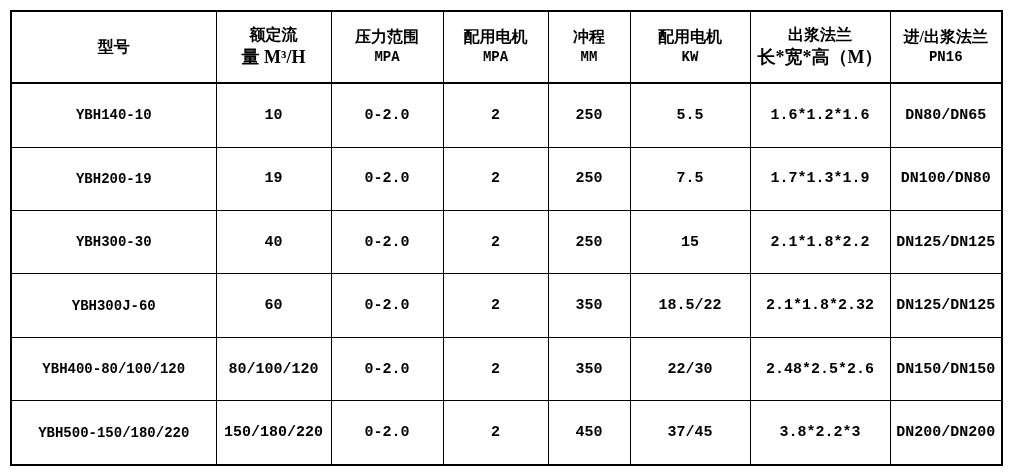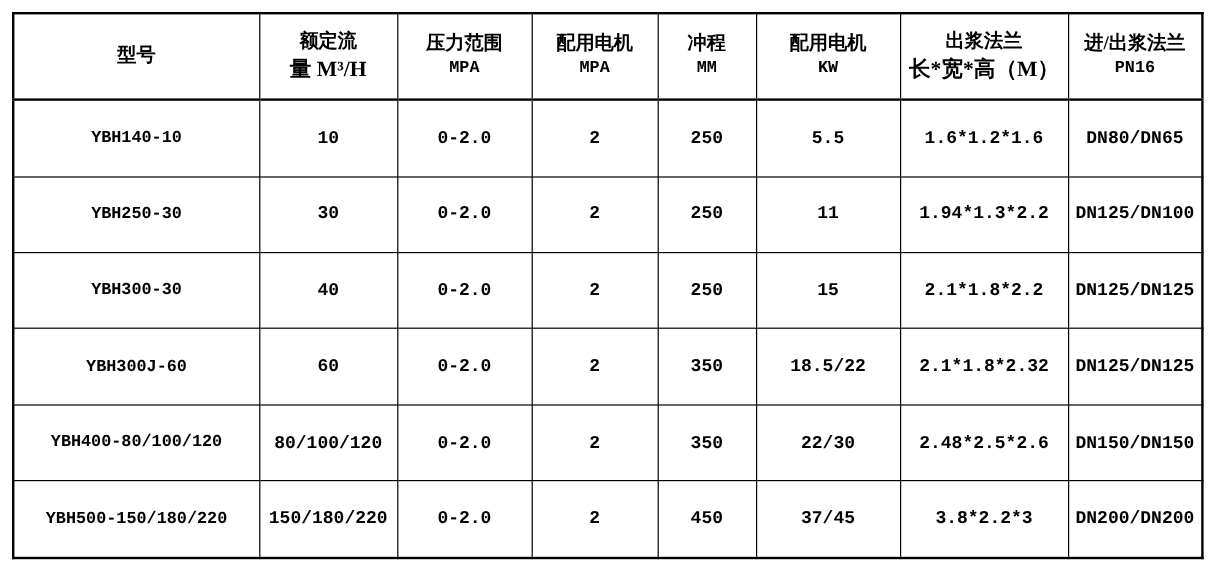--- a/index.html
+++ b/index.html
@@ -135,28 +135,28 @@
         <td class="model">YBH140-10</td>
         <td>10</td>
         <td>0-2.0</td>
         <td>2</td>
         <td>250</td>
         <td>5.5</td>
         <td>1.6*1.2*1.6</td>
         <td>DN80/DN65</td>
       </tr>
       <tr>
-        <td class="model">YBH250-30</td>
-        <td>30</td>
+        <td class="model">YBH200-19</td>
+        <td>19</td>
         <td>0-2.0</td>
         <td>2</td>
         <td>250</td>
-        <td>11</td>
-        <td>1.94*1.3*2.2</td>
-        <td>DN125/DN100</td>
+        <td>7.5</td>
+        <td>1.7*1.3*1.9</td>
+        <td>DN100/DN80</td>
       </tr>
       <tr>
         <td class="model">YBH300-30</td>
         <td>40</td>
         <td>0-2.0</td>
         <td>2</td>
         <td>250</td>
         <td>15</td>
         <td>2.1*1.8*2.2</td>
         <td>DN125/DN125</td>

